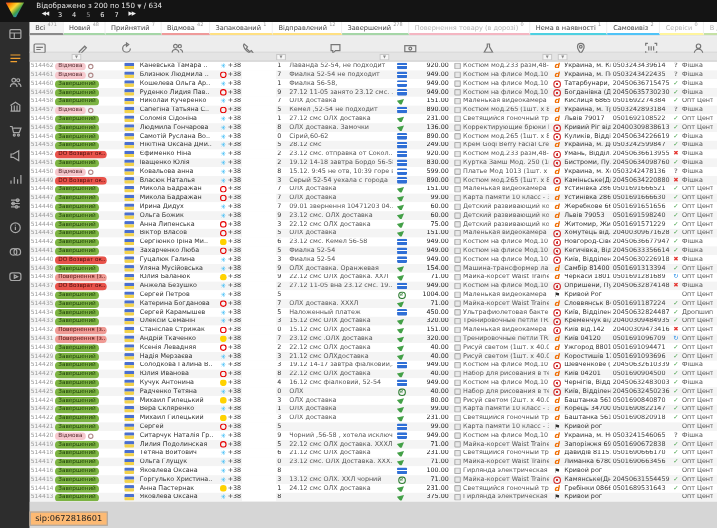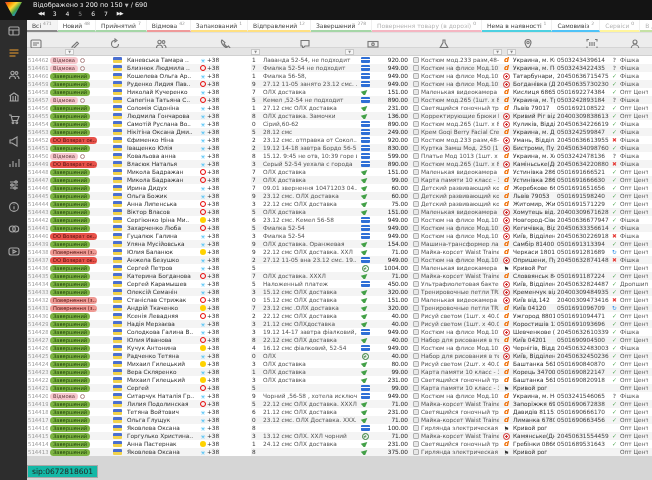--- a/index.html
+++ b/index.html
@@ -86,33 +86,33 @@
             background:radial-gradient(circle,#d32f2f 0 1px,transparent 1.2px); }
   .del-flag { color:#333; font-size:6px; }
   .c-addr  { width:42px; margin-left:1px; color:#333; }
   .c-ttn   { width:53px; margin-left:2px; color:#444; }
   .c-ts    { width:9px; text-align:center; }
   .ts-ok   { color:#43a047; } .ts-q { color:#888; font-weight:bold; }
   .ts-fail { color:#e53935; } .ts-sync { color:#1e88e5; }
   .c-src   { width:28px; margin-left:1px; color:#555; }
 
   .footer { position:relative; height:24px; background:#d6d6d6; }
-  .sip { position:absolute; left:0; bottom:2px; background:#14b8a6; border:1px solid #a8a8a8;
+  .sip { position:absolute; left:0; bottom:2px; background:#fdba74; border:1px solid #a8a8a8;
          font-size:7.5px; color:#222; padding:1px 4px; white-space:nowrap; }
 </style>
 </head>
 <body>
 
 <div class="app">
   <div class="topbar">
     <div class="logo"></div>
     <div class="tb-title">
       <span>Відображено з 200 по 150</span>
       <span class="tb-caret">▼</span>
-      <span>/ 690</span>
+      <span>/ 634</span>
     </div>
     <div class="pager" id="pager">
         <span class="skip">◀◀</span>
         <span>3</span>
         <span>4</span>
         <span class="cur">5</span>
         <span>6</span>
         <span>7</span>
         <span class="skip">▶▶</span>
       </div>

